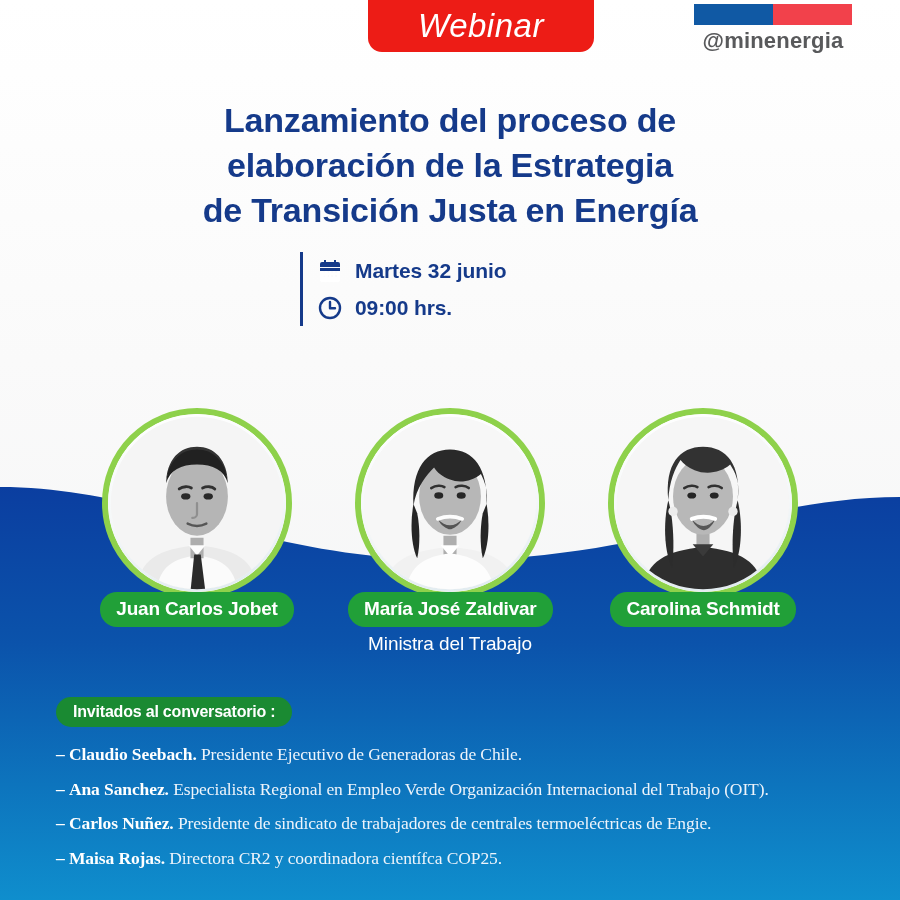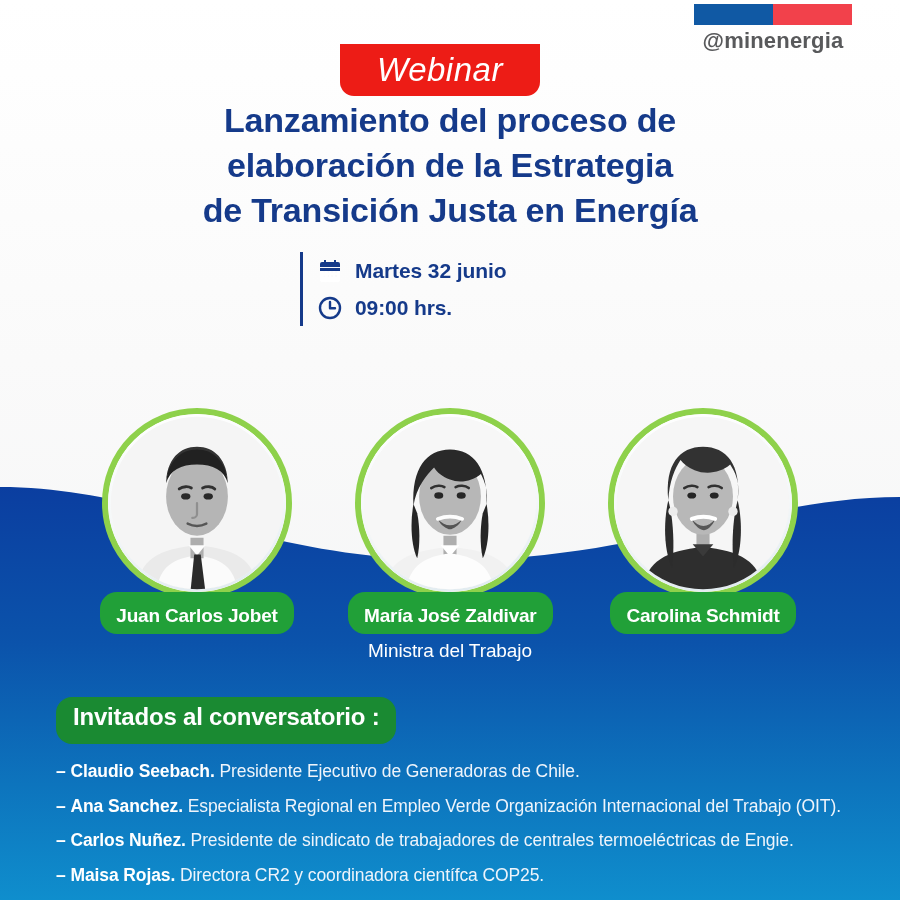--- a/index.html
+++ b/index.html
@@ -15,25 +15,24 @@
 
   
   .wave{
     position:absolute;left:0;top:0;width:900px;height:900px;
     pointer-events:none;
   }
   .wave svg{display:block;width:900px;height:900px;}
 
   
   .webinar-badge{
-    position:absolute;left:340px;top:0;width:200px;height:52px;
+    position:absolute;left:368px;top:0;width:226px;height:52px;
     background:#ed1c16;border-radius:0 0 14px 14px;
     display:flex;align-items:center;justify-content:center;
     z-index:6;
-    margin-top:44px;
   }
   .webinar-badge span{
     color:#ffffff;font-style:italic;font-weight:400;
     font-size:33px;letter-spacing:.5px;
     font-family:"Liberation Sans",sans-serif;
   }
 
   .gob-logo{
     position:absolute;right:48px;top:4px;z-index:6;text-align:center;
   }
@@ -82,36 +81,36 @@
     position:relative;background:#ffffff;
   }
   .photo-ring .pbg{
     position:absolute;inset:0;border-radius:50%;
     background:linear-gradient(170deg,#ffffff 0%,#f4f7f8 55%,#dfeaef 100%);
   }
   .face{position:absolute;inset:0;filter:grayscale(1);}
   .name-pill{
     display:inline-block;margin-top:-6px;position:relative;z-index:3;
     background:#21a038;color:#ffffff;font-weight:bold;font-size:19px;
-    border-radius:17px;padding:13px 16px 7px;letter-spacing:-.2px;
+    border-radius:17px;padding:6px 16px 7px;letter-spacing:-.2px;
     white-space:nowrap;
   }
   .role{
     margin-top:6px;color:#ffffff;font-size:19px;line-height:1.18;
     letter-spacing:-.1px;
   }
 
   
   .guests{position:absolute;top:697px;left:56px;width:800px;z-index:5;}
   .guests-pill{
     display:inline-block;background:#1a8a32;color:#ffffff;
-    font-weight:bold;font-size:24px;border-radius:16px;
-    padding:6px 17px 13px;letter-spacing:-.2px;
-  }
-  .glist{margin-top:16px;}
+    font-weight:bold;font-size:16px;border-radius:16px;
+    padding:6px 17px 6px;letter-spacing:-.2px;
+  }
+  .glist{margin-top:16px;font-family:Liberation Serif, serif;}
   .gitem{
     color:#ffffff;font-size:17.5px;line-height:1.35;margin-bottom:11px;
     letter-spacing:-.1px;white-space:nowrap;
   }
   .gitem .gname{font-weight:bold;}
   .gitem .gdesc{font-weight:normal;color:#eef4fb;}
 </style>
 </head>
 <body>
 

